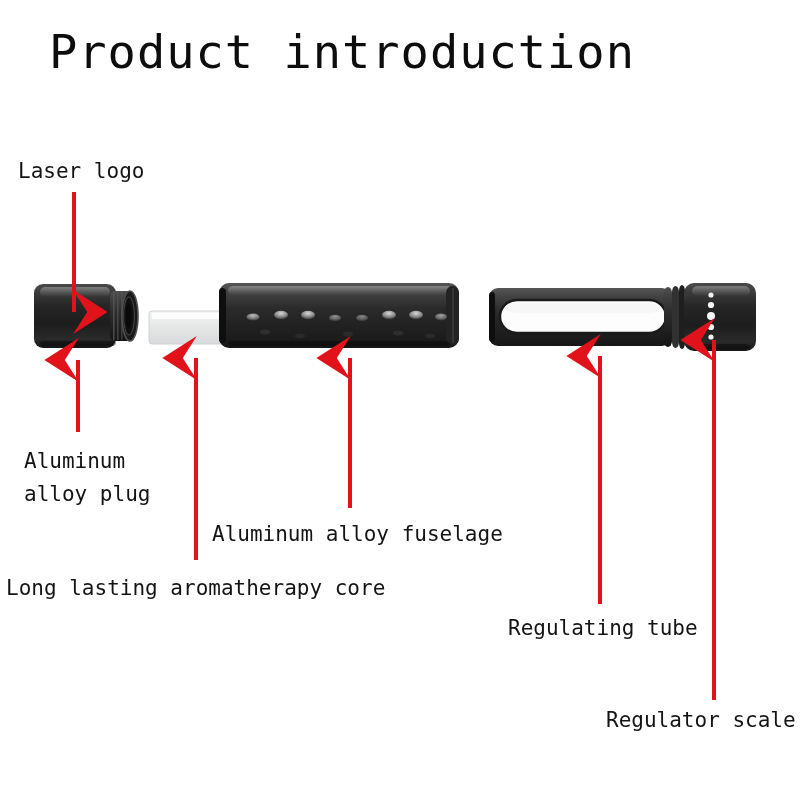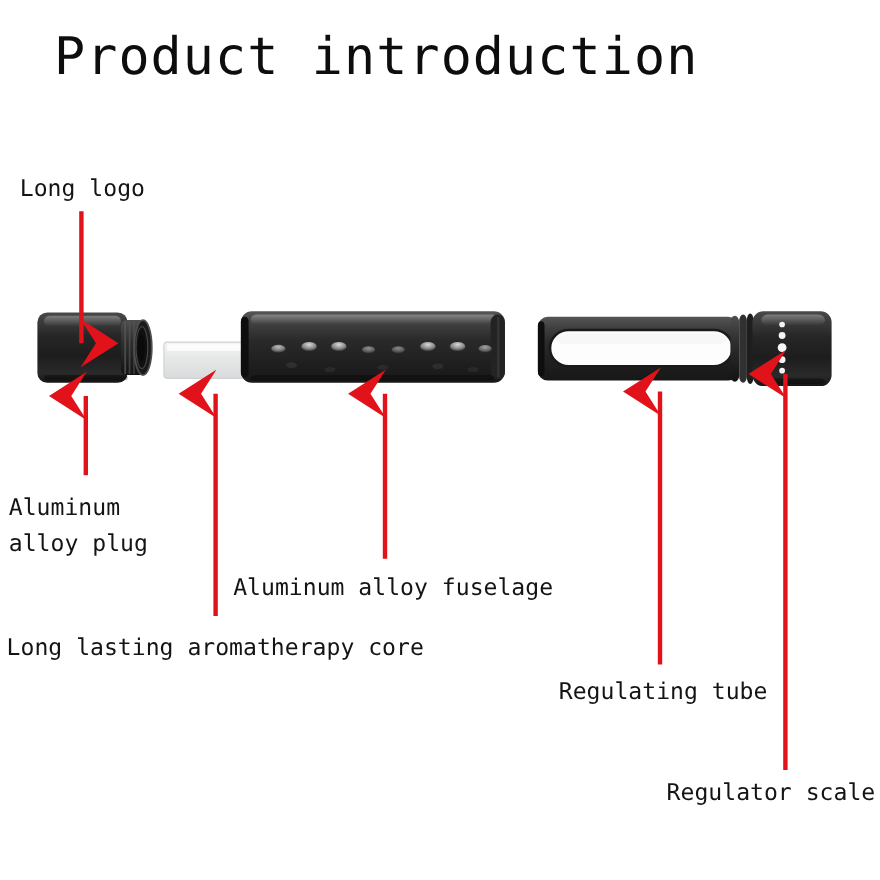--- a/index.html
+++ b/index.html
@@ -196,23 +196,23 @@
     <g stroke="#e2121a" fill="none">
       <line x1="74" y1="192" x2="74" y2="312" stroke-width="4" marker-end="url(#arrowDown)"></line>
       <line x1="78" y1="432" x2="78" y2="360" stroke-width="4" marker-end="url(#arrowUp)"></line>
       <line x1="196" y1="560" x2="196" y2="358" stroke-width="4" marker-end="url(#arrowUp)"></line>
       <line x1="350" y1="508" x2="350" y2="358" stroke-width="4" marker-end="url(#arrowUp)"></line>
       <line x1="600" y1="604" x2="600" y2="356" stroke-width="4" marker-end="url(#arrowUp)"></line>
       <line x1="714" y1="700" x2="714" y2="340" stroke-width="4" marker-end="url(#arrowUp)"></line>
     </g>
   </svg>
 
-  <div class="label" style="left:18px; top:155px;">Long logo</div>
-
-  <div class="label" style="left:8px; top:445px;">Aluminum
+  <div class="label" style="left:18px; top:155px;">Laser logo</div>
+
+  <div class="label" style="left:24px; top:445px;">Aluminum
 alloy plug</div>
 
   <div class="label" style="left:6px; top:572px;">Long lasting aromatherapy core</div>
 
   <div class="label" style="left:212px; top:518px;">Aluminum alloy fuselage</div>
 
   <div class="label" style="left:606px; top:704px;">Regulator scale</div>
 
   <div class="label" style="left:508px; top:612px;">Regulating tube</div>
 

